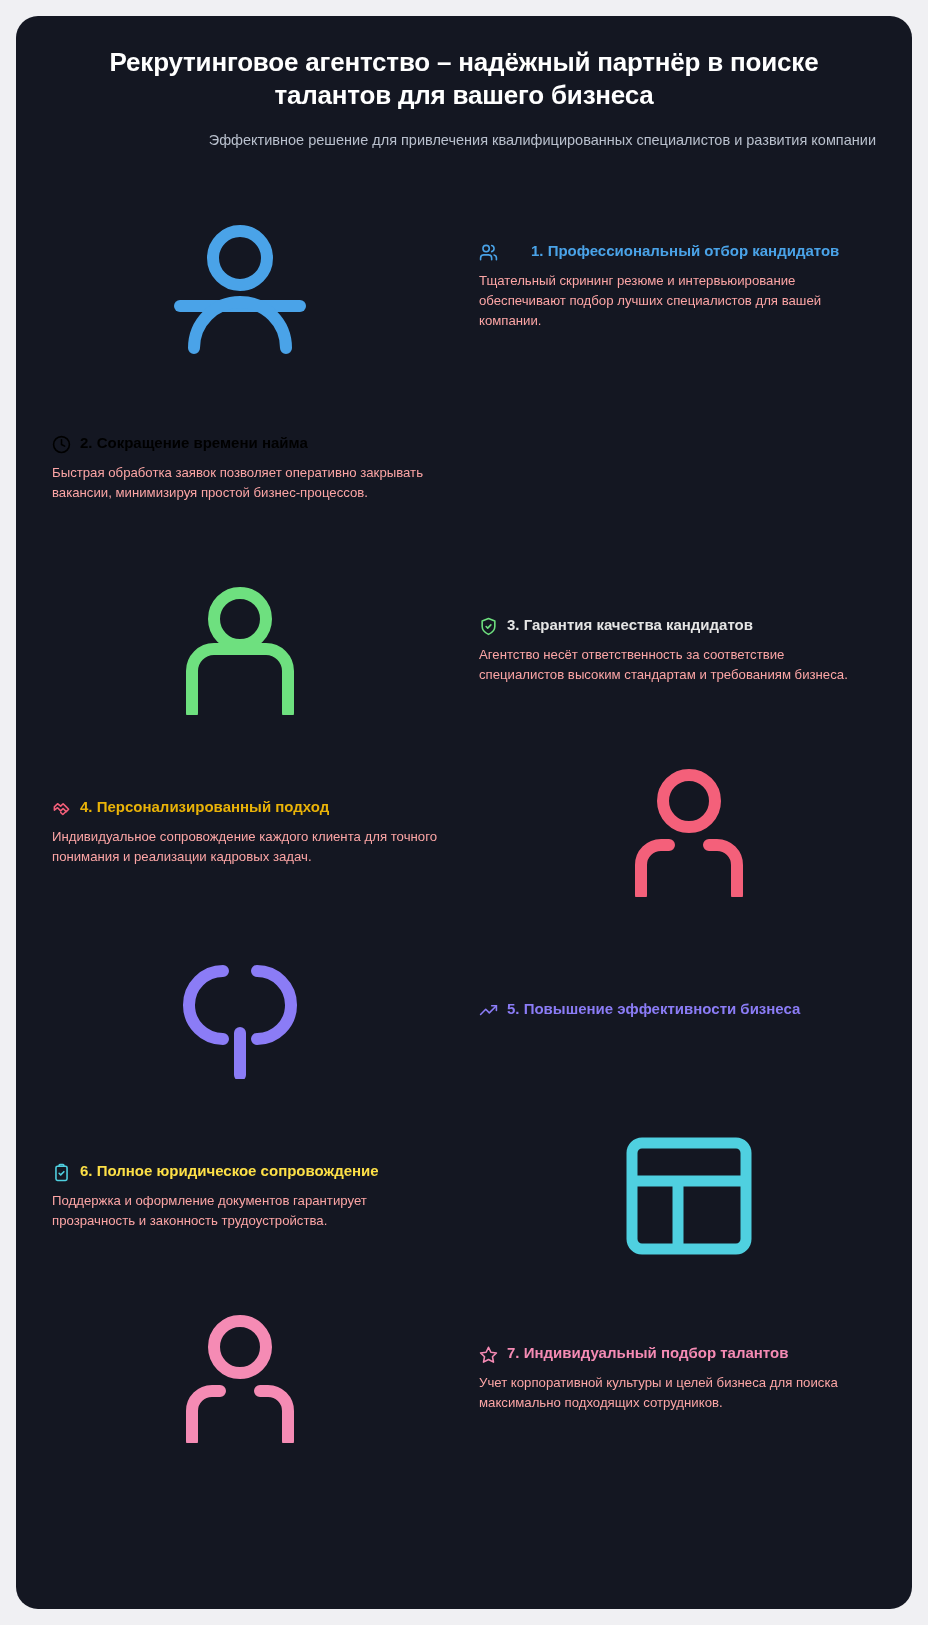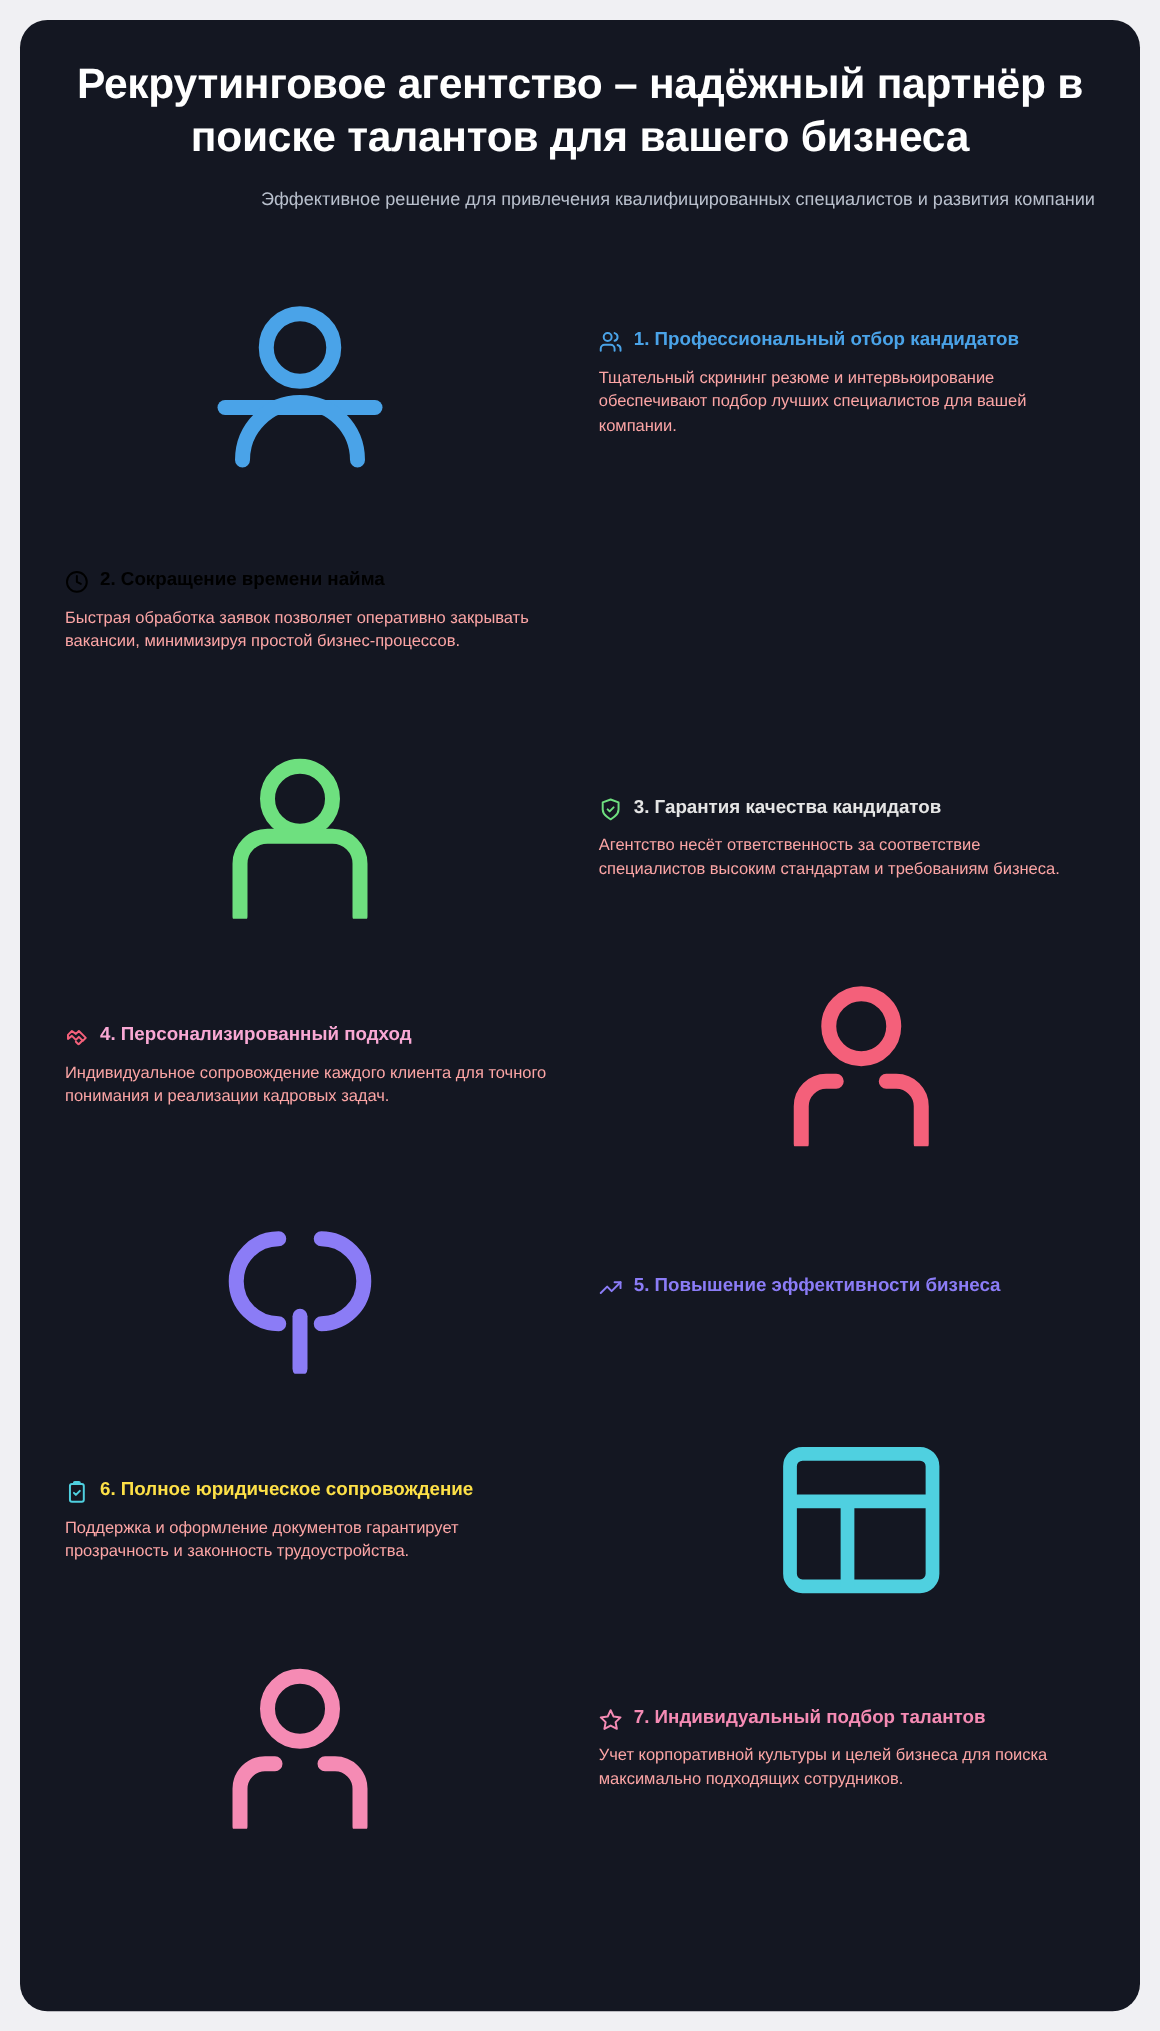--- a/index.html
+++ b/index.html
@@ -33,21 +33,21 @@
     overflow: hidden;
   }
 
   
   .header {
     padding: 30px 36px 0 36px;
   }
   .header-title {
     margin: 0;
     color: #ffffff;
-    font-size: 34px;
+    font-size: 26px;
     line-height: 1.27;
     font-weight: bold;
     text-align: center;
     letter-spacing: -0.2px;
   }
   .header-subtitle {
     margin: 18px 0 0 0;
     color: #b9c0cd;
     font-size: 14.5px;
     line-height: 1.45;
@@ -142,21 +142,21 @@
           <div class="text-cell">
             <div class="feat-head">
               <span class="feat-icon" style="color: rgb(74, 163, 232);">
                 <svg viewBox="0 0 24 24" fill="none" stroke="currentColor" stroke-width="2" stroke-linecap="round" stroke-linejoin="round">
                   <path d="M16 21v-2a4 4 0 0 0-4-4H6a4 4 0 0 0-4 4v2"></path>
                   <circle cx="9" cy="7" r="4"></circle>
                   <path d="M22 21v-2a4 4 0 0 0-3-3.87"></path>
                   <path d="M16 3.13a4 4 0 0 1 0 7.75"></path>
                 </svg>
               </span>
-              <h2 class="feat-title" style="color: rgb(74, 163, 232);">1. Профессиональный отбор кандидатов</h2>
+              <h2 class="feat-title" style="color: rgb(74, 163, 232); margin-left: 24px;">1. Профессиональный отбор кандидатов</h2>
             </div>
             <p class="feat-desc">Тщательный скрининг резюме и интервьюирование обеспечивают подбор лучших специалистов для вашей компании.</p>
           </div>
         </div>
         <div class="row right-art">
           <div class="art-cell">
             <svg class="art" width="146" height="146" viewBox="0 0 146 146" fill="none" stroke="#f5a council" stroke-width="11" stroke-linecap="butt">
               <circle cx="73" cy="73" r="62"></circle>
               <line x1="73" y1="11" x2="73" y2="135"></line>
               <line x1="11" y1="73" x2="135" y2="73"></line>
@@ -204,21 +204,21 @@
             </svg>
           </div>
           <div class="text-cell">
             <div class="feat-head">
               <span class="feat-icon" style="color: rgb(244, 96, 122);">
                 <svg viewBox="0 0 24 24" fill="none" stroke="currentColor" stroke-width="2" stroke-linecap="round" stroke-linejoin="round">
                   <path d="M11 17l2 2a1 1 0 0 0 1.4 0l3.6-3.6"></path>
                   <path d="M3 10l4-4 4 3 3-3 4 4 3 3-3 3-4-4-3 3-4-4-4 3z"></path>
                 </svg>
               </span>
-              <h2 class="feat-title" style="color: #f9a8d4;">4. Персонализированный подход</h2>
+              <h2 class="feat-title" style="color: #eab308;">4. Персонализированный подход</h2>
             </div>
             <p class="feat-desc">Индивидуальное сопровождение каждого клиента для точного понимания и реализации кадровых задач.</p>
           </div>
         </div>
         <div class="row left-art">
           <div class="art-cell">
             <svg class="art" width="130" height="130" viewBox="0 0 130 130" fill="none" stroke="#8b7cf6" stroke-width="12" stroke-linecap="round">
               <path d="M48 22 A34 34 0 1 0 48 90"></path>
               <path d="M82 22 A34 34 0 1 1 82 90"></path>
               <line x1="65" y1="84" x2="65" y2="126"></line>

